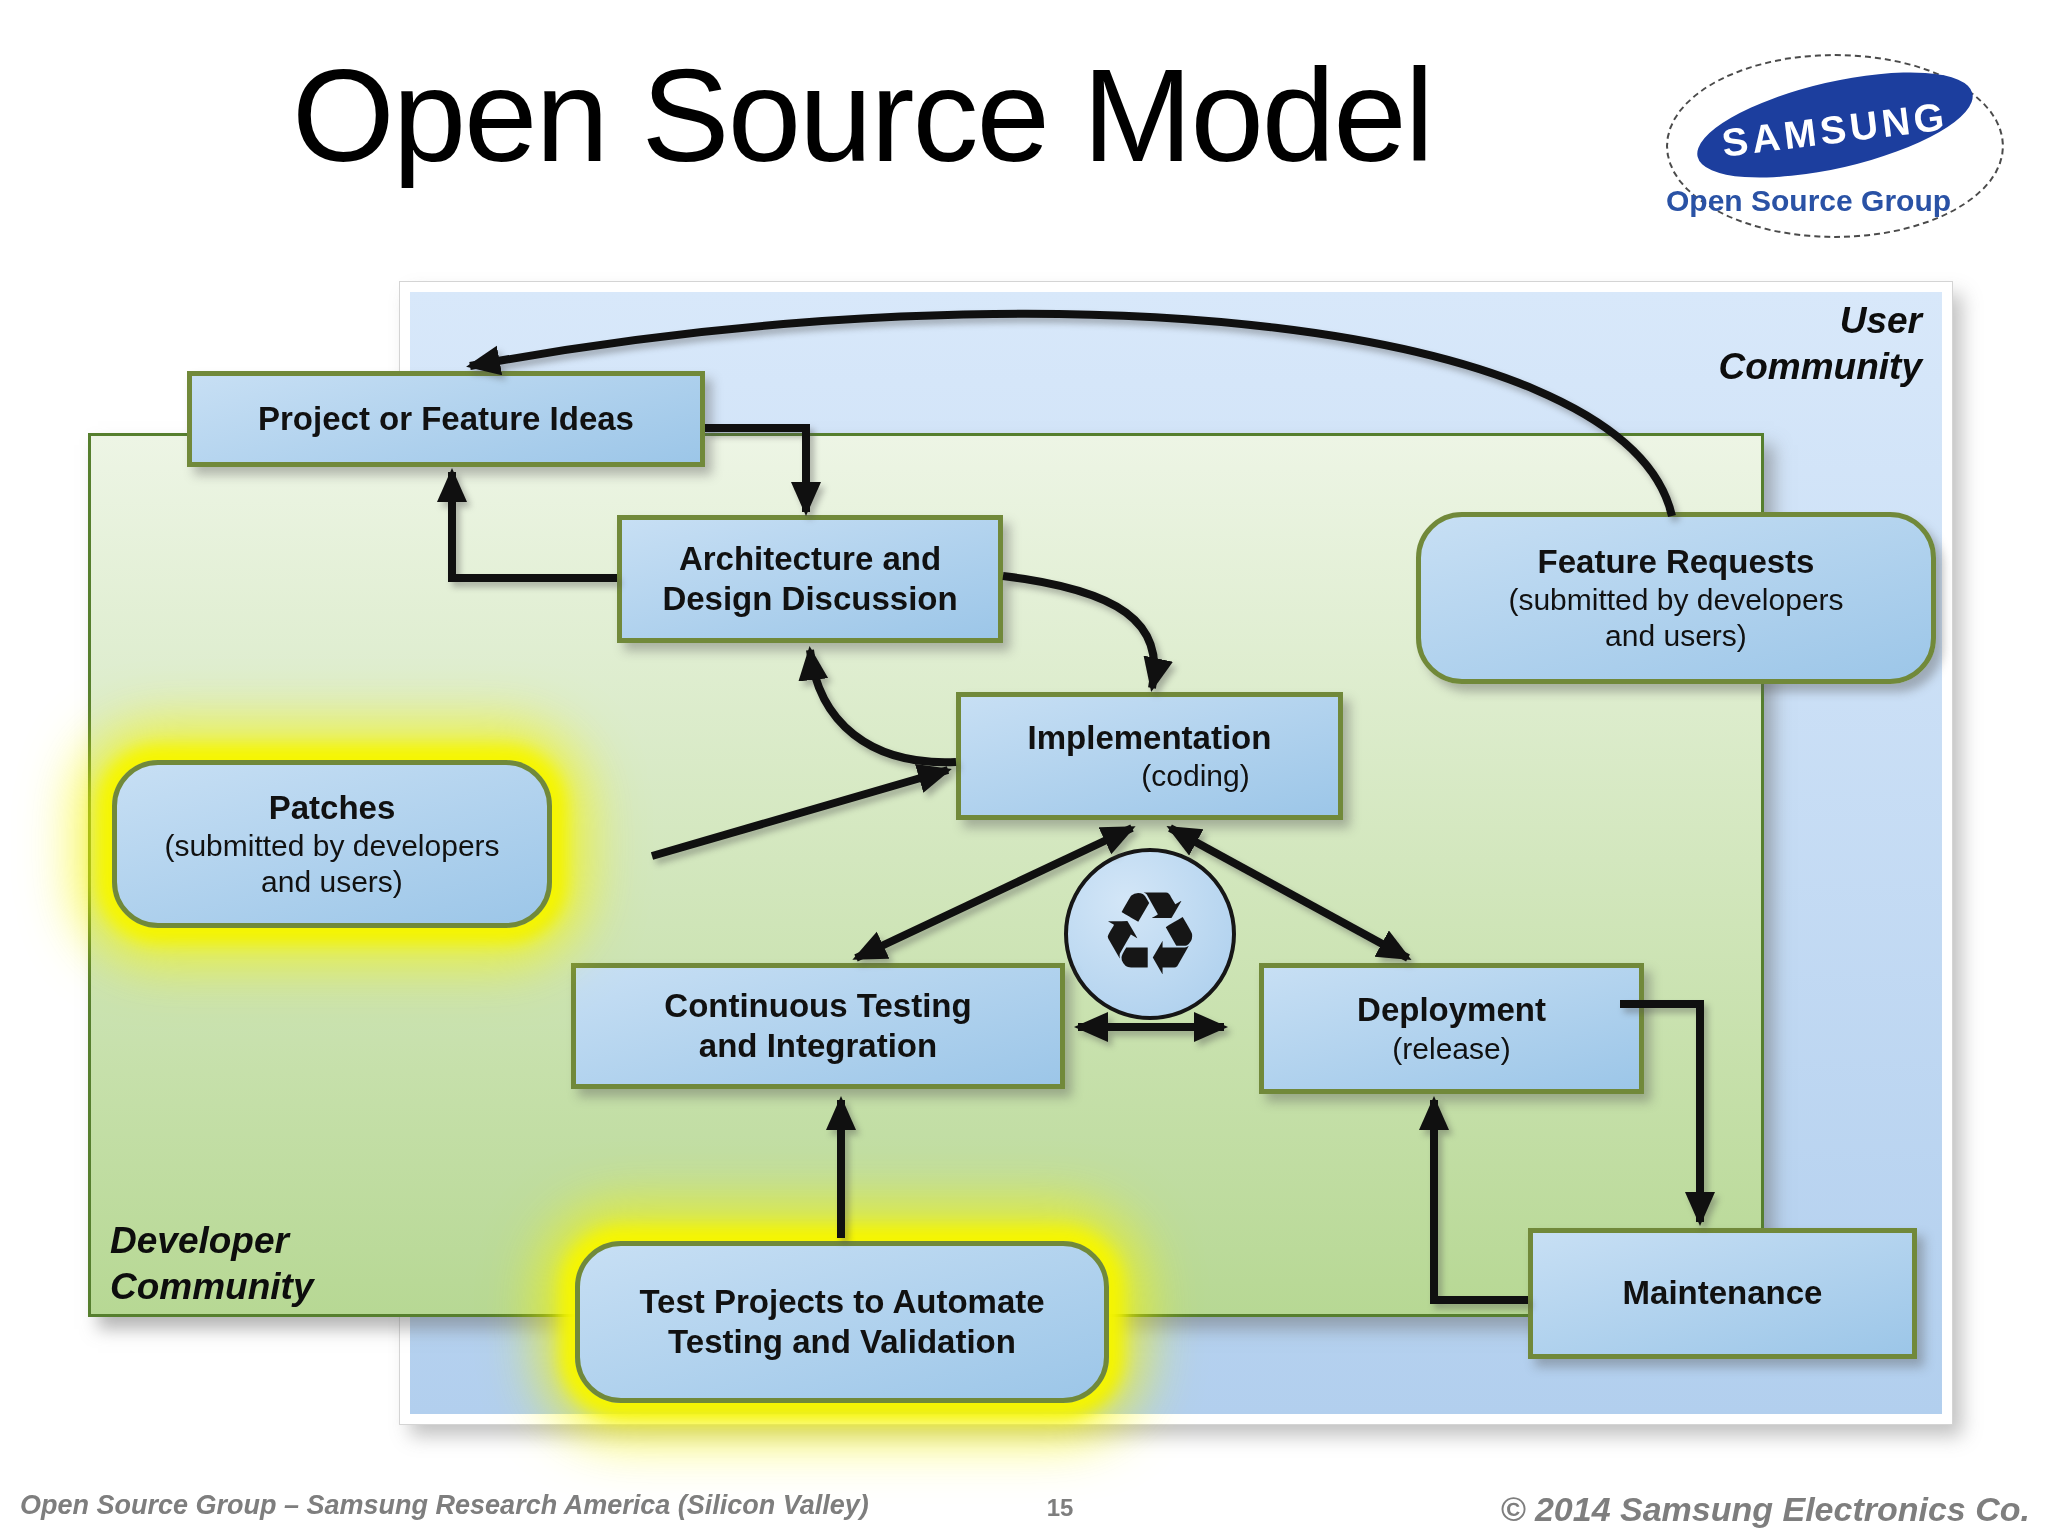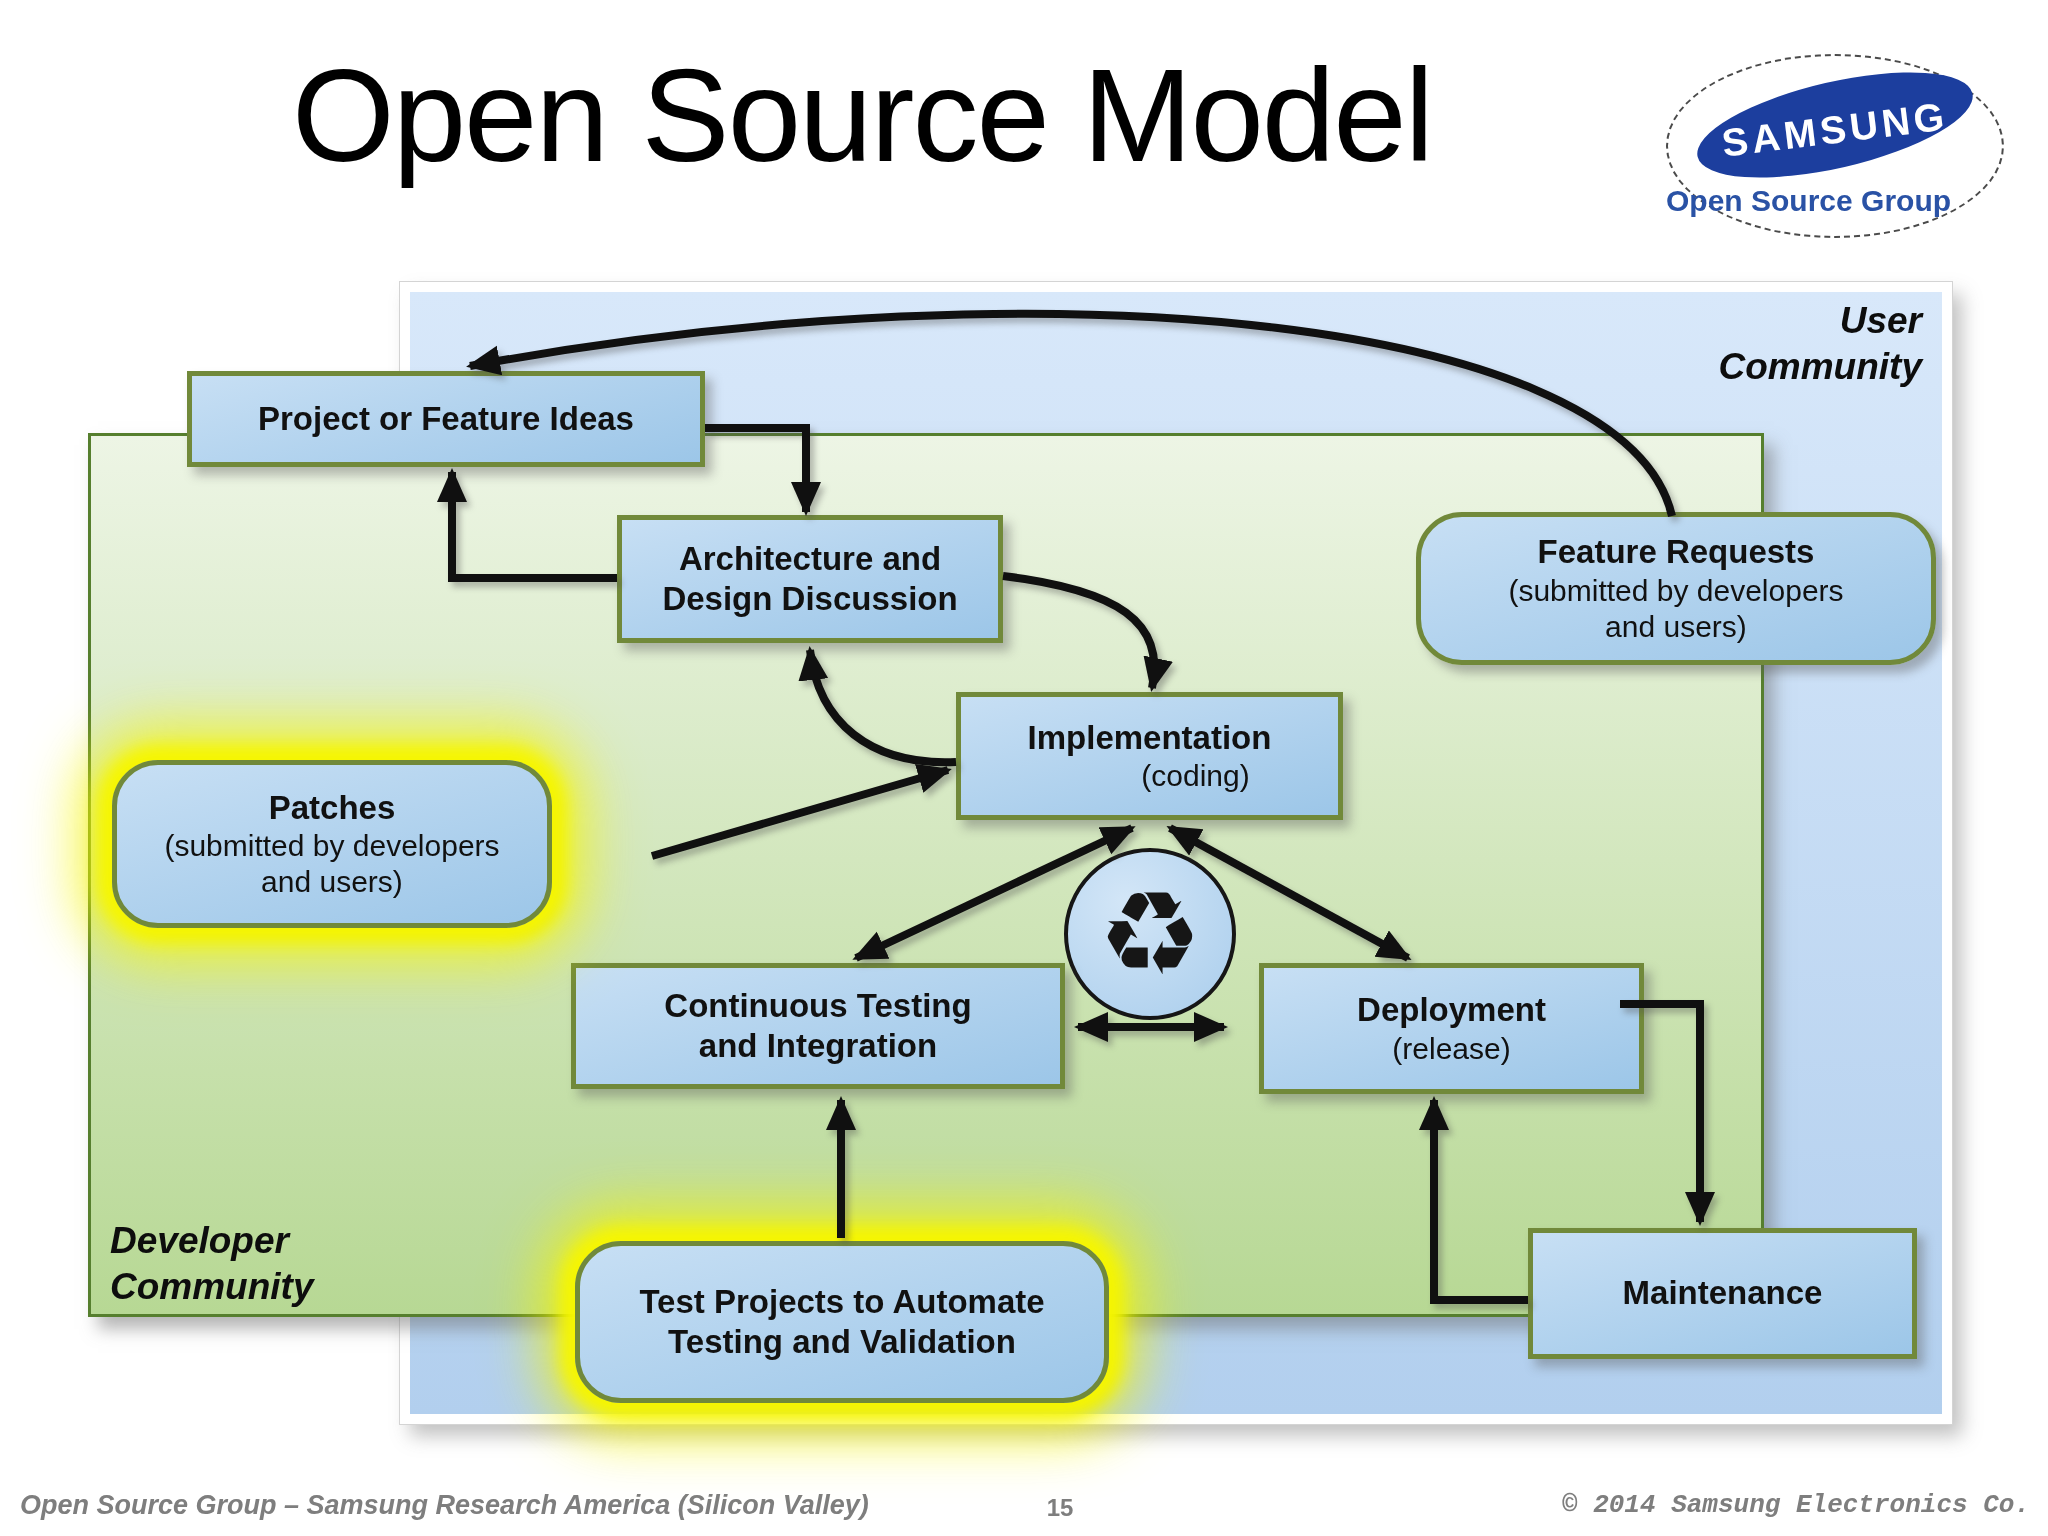--- a/index.html
+++ b/index.html
@@ -45,40 +45,40 @@
   .node-title{font-weight:bold;font-size:33px;line-height:1.22;text-align:center;
     white-space:pre-line;color:var(--text,#111);}
   .node-sub{font-size:30px;line-height:1.2;text-align:center;white-space:pre-line;color:var(--text,#111);}
   .impl-sub{transform:translateX(46px);}
   .n-project{left:187px;top:371px;width:518px;height:96px;}
   .n-arch{left:617px;top:515px;width:386px;height:128px;}
   .n-impl{left:956px;top:692px;width:387px;height:128px;}
   .n-ct{left:571px;top:963px;width:494px;height:126px;}
   .n-deploy{left:1235px;top:963px;width:385px;height:131px;margin-left:24px;}
   .n-maint{left:1528px;top:1228px;width:389px;height:131px;}
-  .n-fr{left:1416px;top:512px;width:520px;height:153px;}
+  .n-fr{left:1416px;top:512px;width:520px;height:172px;}
   .n-patches{left:112px;top:760px;width:440px;height:168px;}
   .n-test{left:575px;top:1241px;width:534px;height:162px;}
   
   .recycle{position:absolute;left:1064px;top:848px;width:172px;height:172px;box-sizing:border-box;
     border:4px solid #161616;border-radius:50%;
     background:radial-gradient(circle at 35% 30%,#d3e6f7,#a9cdec);
     display:flex;align-items:center;justify-content:center;z-index:15;}
   .recycle span{font-size:116px;color:#161616;line-height:1;}
   
   .arrows{position:absolute;left:0;top:0;width:2048px;height:1536px;z-index:30;
     pointer-events:none;filter:drop-shadow(4px 5px 3px rgba(80,80,80,.4));}
   .ar{stroke:var(--arrow,#101010);stroke-width:8;fill:none;}
   
   .footer-left{position:absolute;left:20px;top:1490px;font-size:27px;font-weight:bold;
     font-style:italic;color:var(--footer-text,#7e7e7e);z-index:4;}
   .footer-page{position:absolute;left:1030px;top:1494px;width:60px;text-align:center;
     font-size:24px;font-weight:bold;color:var(--footer-text,#7e7e7e);z-index:4;}
-  .footer-right{position:absolute;right:18px;top:1490px;font-size:26px;font-weight:bold;
-    font-style:italic;color:var(--footer-text,#7e7e7e);z-index:4;font-family:Liberation Mono, monospace;}
+  .footer-right{position:absolute;right:18px;top:1490px;font-size:34px;font-weight:bold;
+    font-style:italic;color:var(--footer-text,#7e7e7e);z-index:4;}
 </style>
 </head>
 <body>
 
 <div id="slide">
 
   <div class="title">Open Source Model</div>
 
   <div class="logo">
     <div class="logo-oval"></div>

